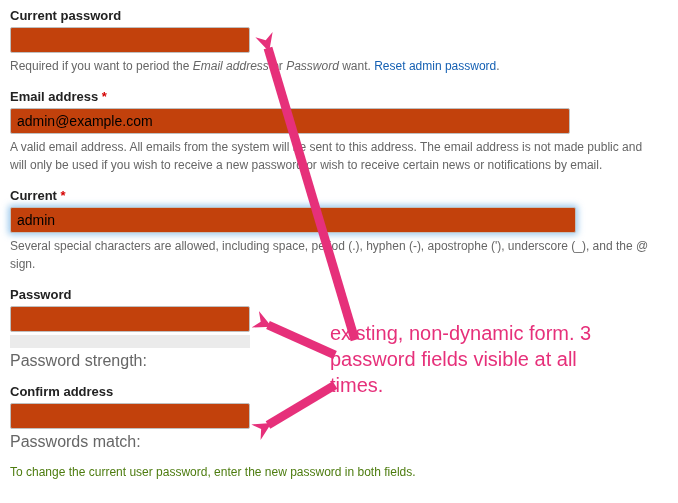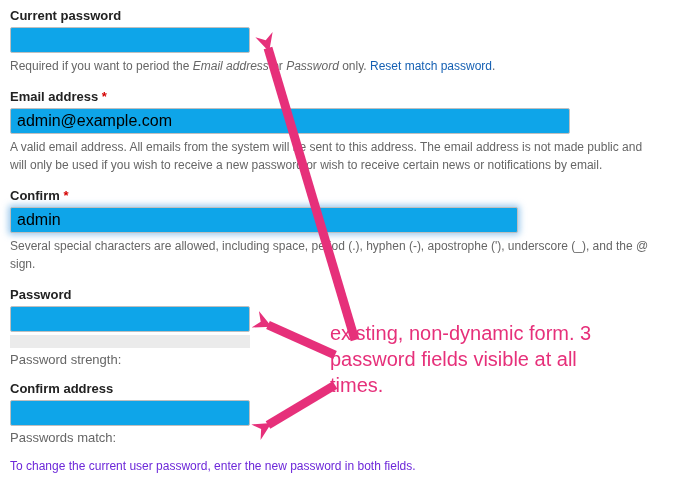--- a/index.html
+++ b/index.html
@@ -15,31 +15,31 @@
   }
   .form-item { margin-bottom: 14px; }
   .label {
     font-weight: bold;
     display: block;
     margin-bottom: 4px;
     color: #222;
   }
   .required-marker { color: #d40000; }
   input[type=text], input[type=password] {
-    font-size: 16px;
+    font-size: 14px;
     padding: 4px 6px;
     border: 1px solid #bfbfbf;
     border-radius: 2px;
-    background: #0ea5e9;
+    background: #c2410c;
     font-family: inherit;
     height: 26px;
   }
   .w240 { width: 240px; }
   .w560 { width: 560px; }
-  .w520 { width: 508px; }
+  .w520 { width: 566px; }
   .focused {
     outline: none;
     border: 1px solid #6fb3e0;
     box-shadow: 0 0 6px 2px rgba(96,169,226,0.6);
   }
   .desc {
     font-size: 12px;
     color: #666;
     line-height: 1.5;
     margin-top: 4px;
@@ -47,27 +47,27 @@
   }
   .desc em { font-style: italic; }
   a.reset-link { color: #1560b3; text-decoration: none; }
   .strength-bar {
     width: 240px;
     height: 13px;
     background: #ebebeb;
     margin-top: 3px;
   }
   .small-label {
-    font-size: 13px;
+    font-size: 16px;
     color: #666;
     margin-top: 4px;
   }
   .final-note {
     font-size: 12px;
-    color: #6d28d9;
+    color: #4d7c0f;
     margin-top: 10px;
   }
   
   .annotation-text {
     position: absolute;
     left: 330px;
     top: 320px;
     width: 300px;
     color: #e6307a;
     font-size: 20px;
@@ -79,36 +79,36 @@
     pointer-events: none;
   }
 </style>
 </head>
 <body>
 
 <div class="form-item">
   <label class="label">Current password</label>
   <input type="password" class="w240" value="" style="">
   <div class="desc">
-    <span>Required if you want to period the </span><em>Email address</em><span> or </span><em>Password</em><span> only. </span><a href="#" class="reset-link">Reset match password</a><span>.</span>
+    <span>Required if you want to period the </span><em>Email address</em><span> or </span><em>Password</em><span> want. </span><a href="#" class="reset-link">Reset admin password</a><span>.</span>
   </div>
 </div>
 
 <div class="form-item">
   <label class="label">
     <span>Email address</span>
     <span class="required-marker">*</span>
   </label>
   <input type="text" class="w560" value="admin@example.com" style="">
   <div class="desc">A valid email address. All emails from the system will be sent to this address. The email address is not made public and will only be used if you wish to receive a new password or wish to receive certain news or notifications by email.</div>
 </div>
 
 <div class="form-item">
   <label class="label">
-    <span>Confirm</span>
+    <span>Current</span>
     <span class="required-marker">*</span>
   </label>
   <input type="text" class="w520 focused" value="admin" style="">
   <div class="desc">Several special characters are allowed, including space, period (.), hyphen (-), apostrophe ('), underscore (_), and the @ sign.</div>
 </div>
 
 <div class="form-item">
   <label class="label">Password</label>
   <input type="password" class="w240" value="" style="">
   <div class="strength-bar"></div>

